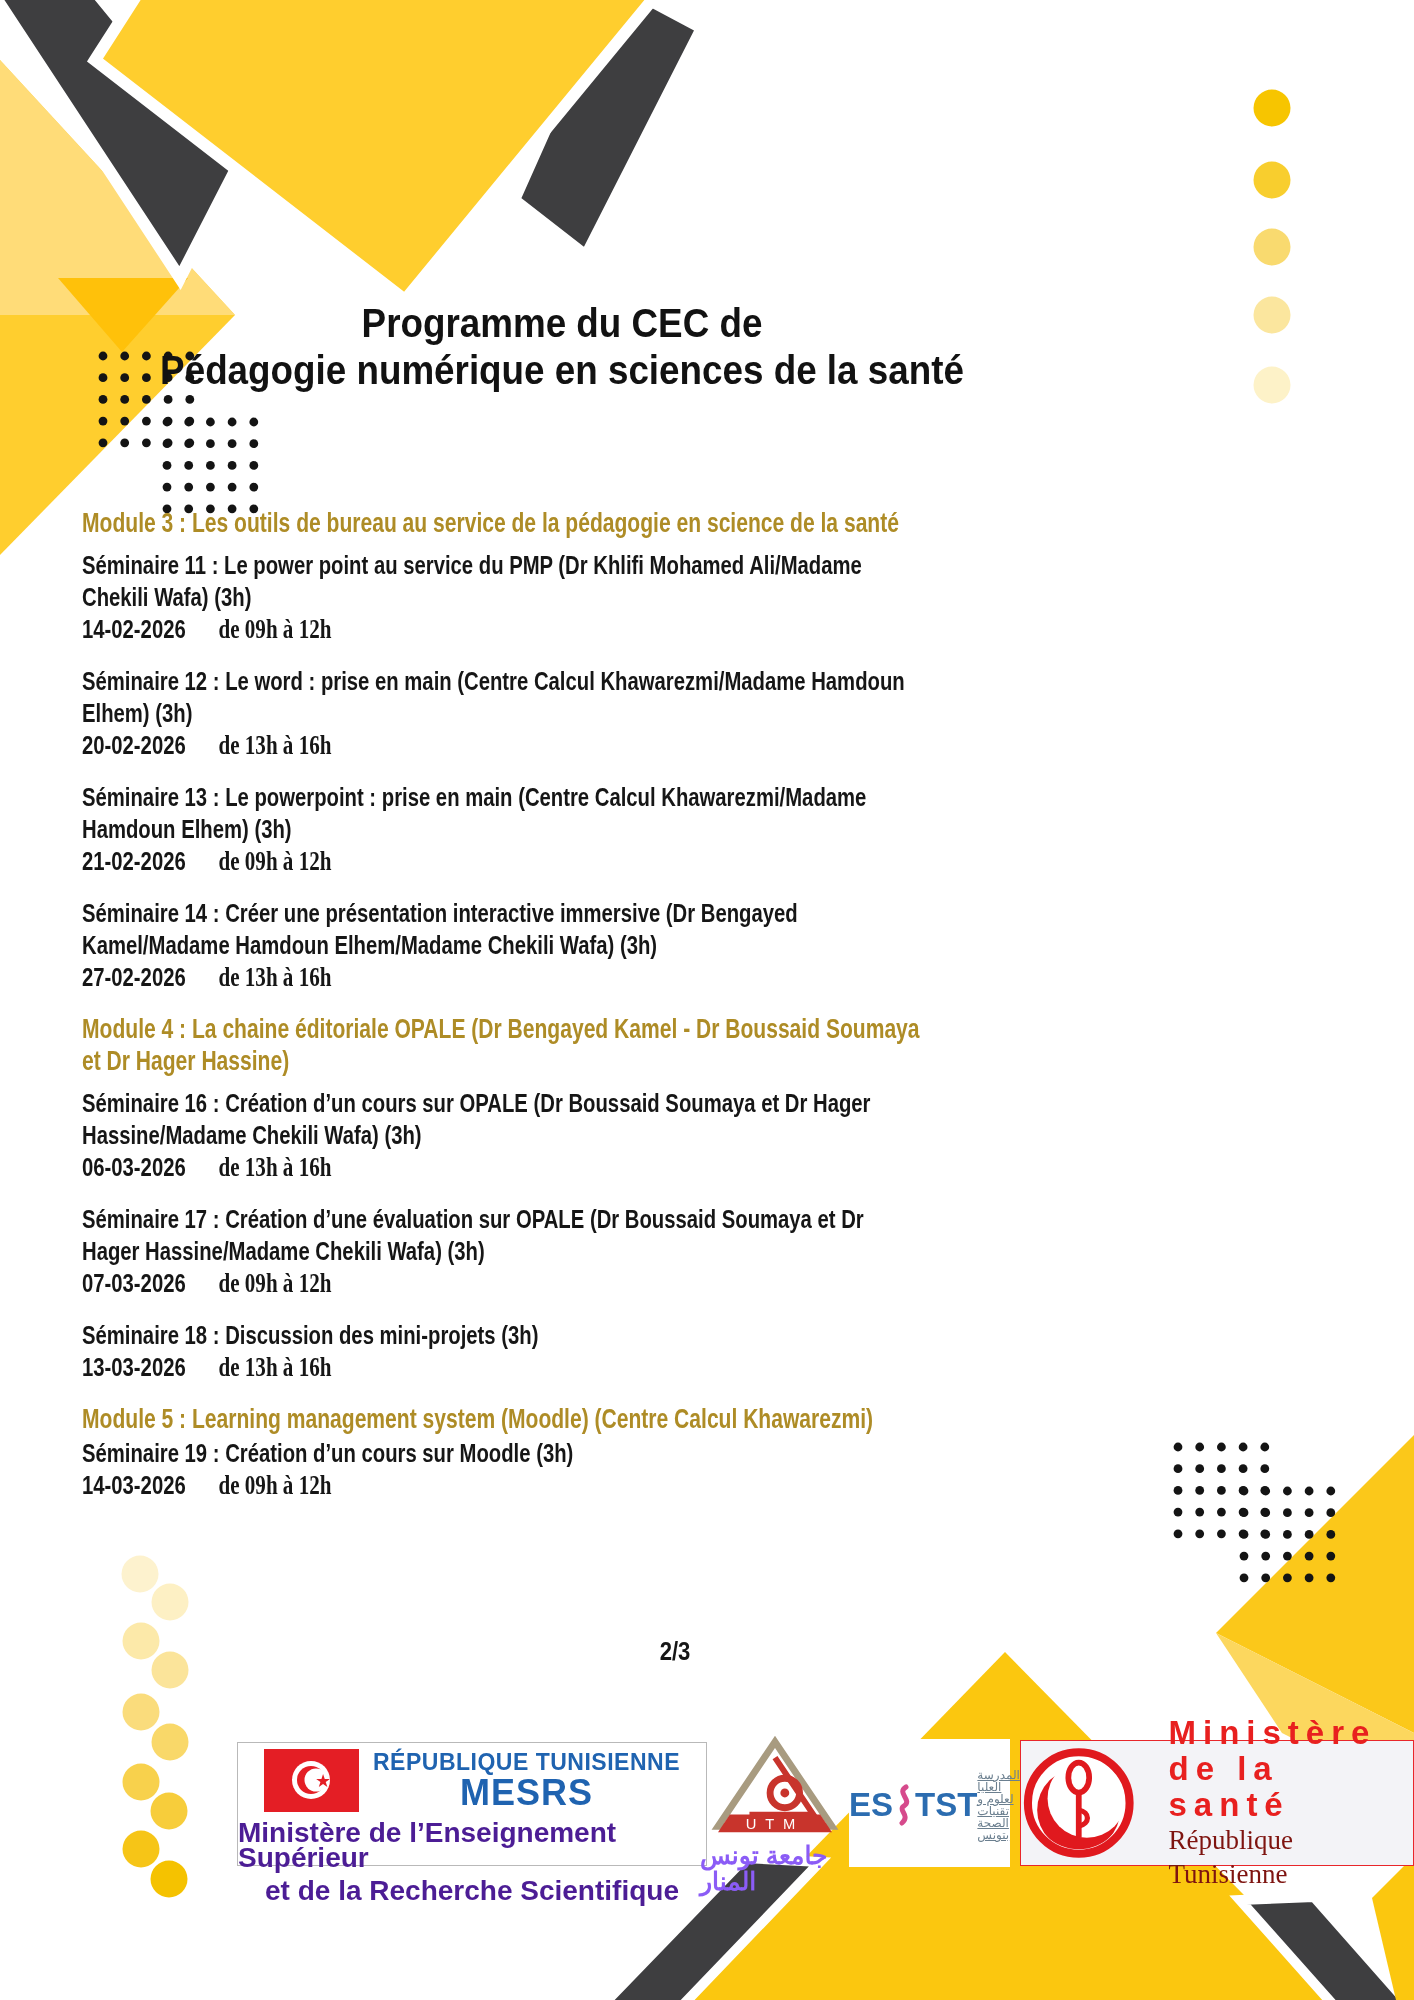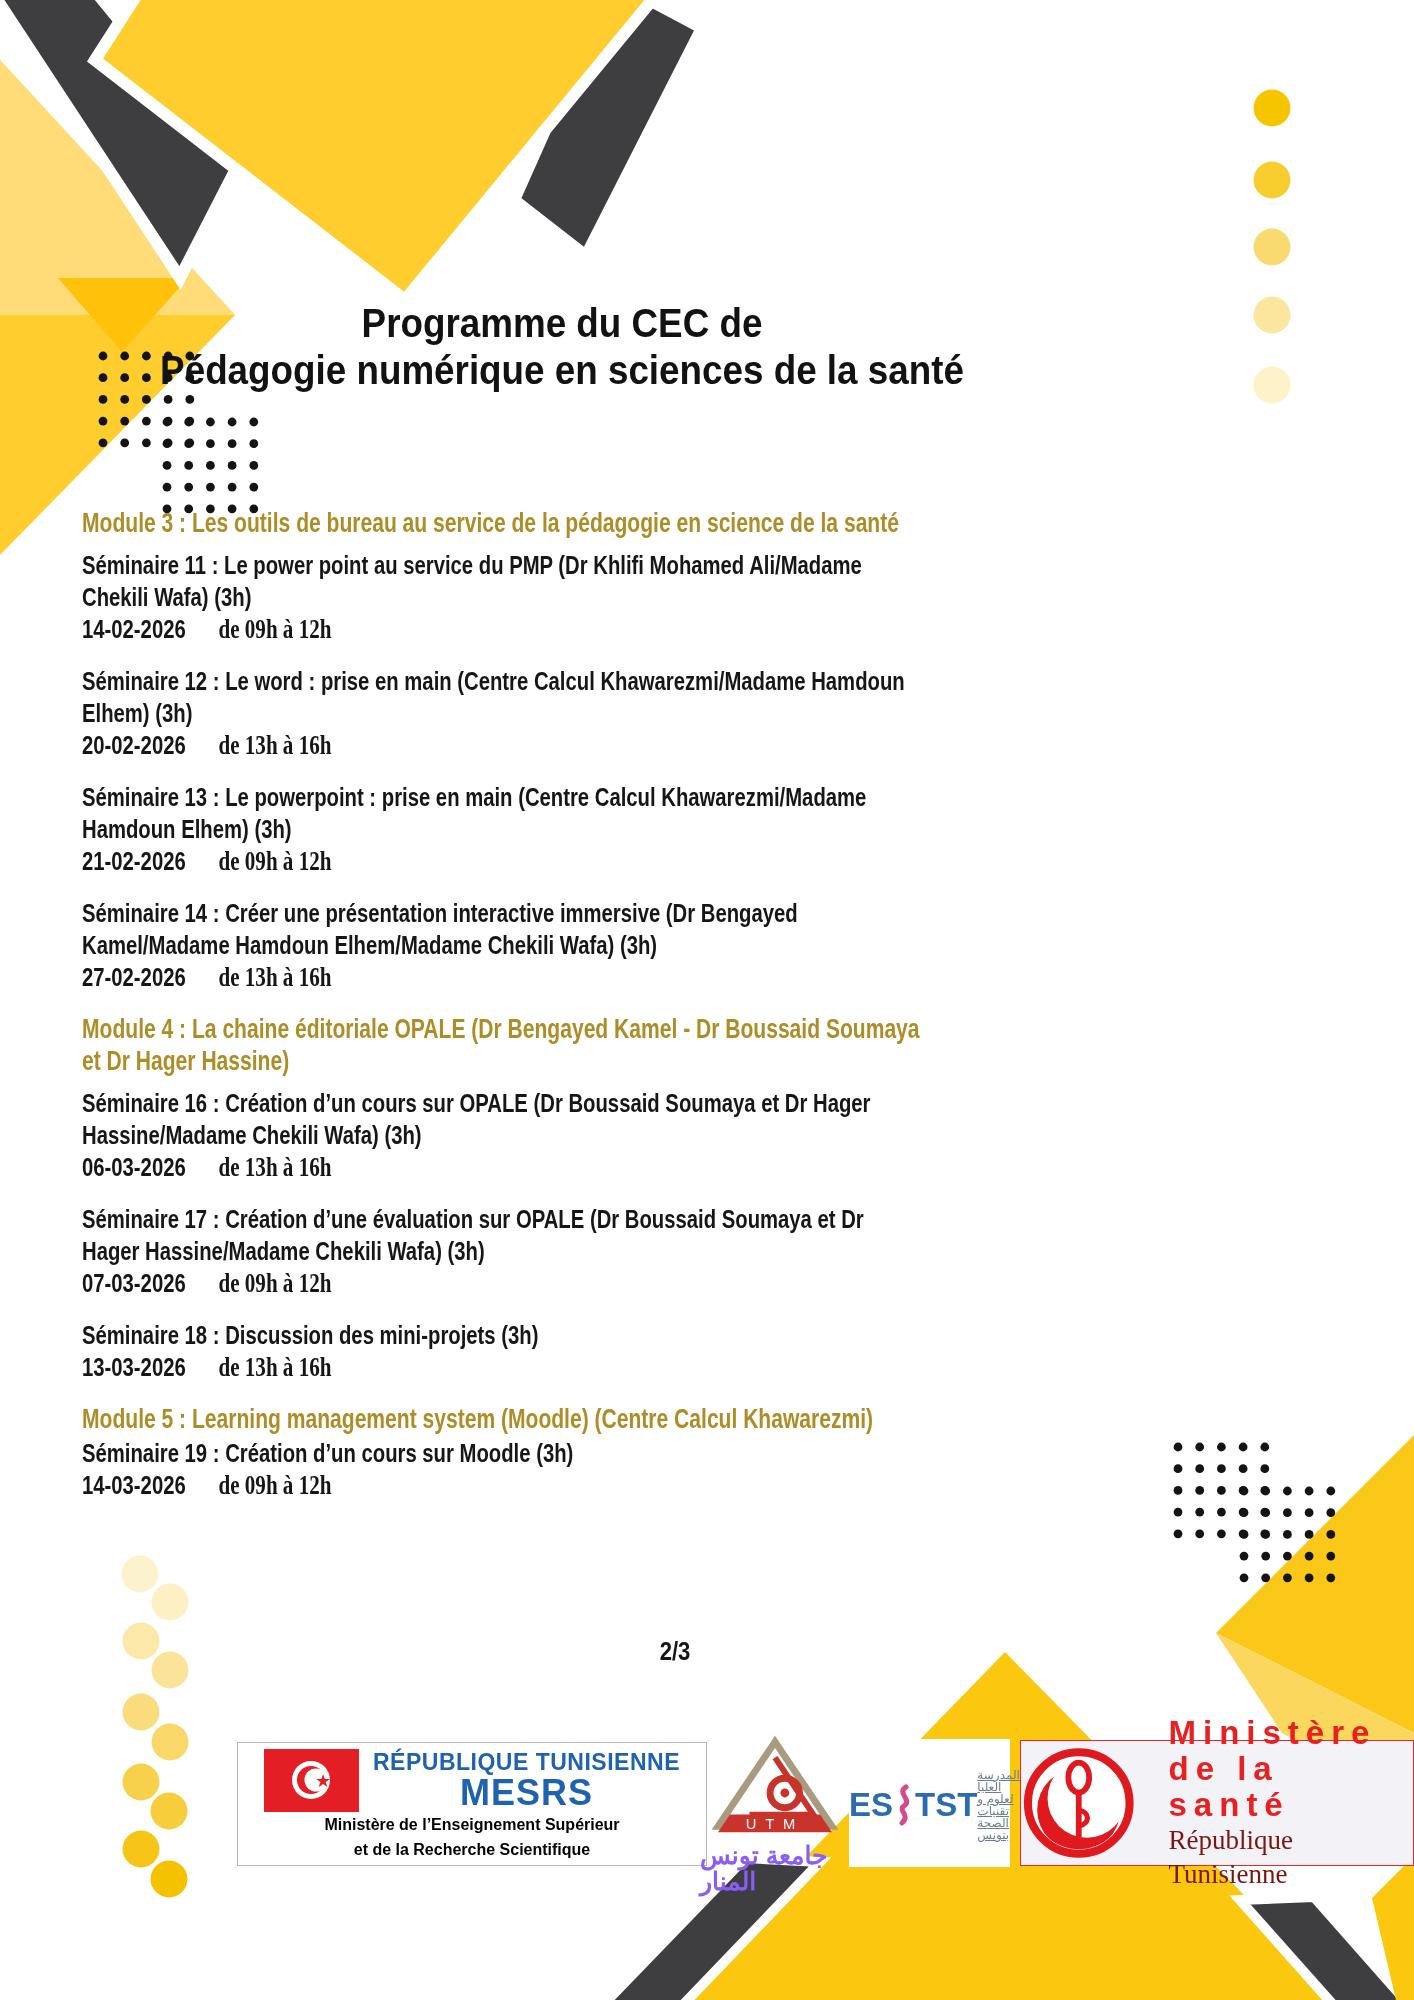--- a/index.html
+++ b/index.html
@@ -25,21 +25,21 @@
   .pagenum{position:absolute;top:1636px;left:0;width:1350px;text-align:center;z-index:2;
            font-weight:700;font-size:26px;transform:scaleX(.85);transform-origin:675px 0;}
   
   .logo{position:absolute;z-index:2;box-sizing:border-box;}
   .mesrs{left:237px;top:1742px;width:470px;height:124px;background:#fff;border:1px solid #b9b9b9;
          display:flex;flex-direction:column;align-items:center;padding-top:6px;}
   .mesrs-top{display:flex;align-items:flex-start;gap:14px;}
   .mesrs-right{display:flex;flex-direction:column;align-items:center;}
   .mesrs-rt{color:#1F63B0;font-weight:700;font-size:23px;line-height:26px;letter-spacing:.5px;}
   .mesrs-acr{color:#1F63B0;font-weight:700;font-size:36px;line-height:36px;letter-spacing:1px;}
-  .mesrs-l2{color:#000000;font-weight:700;font-size:16px;line-height:25px;}
+  .mesrs-l2{color:#4c1d95;font-weight:700;font-size:28px;line-height:25px;margin-top:8px;}
   .utm{left:700px;top:1736px;width:150px;height:158px;display:flex;flex-direction:column;align-items:center;}
   .utm-ar{color:#8b5cf6;font-weight:700;font-size:25px;line-height:26px;margin-top:-4px;}
   .esstst{left:849px;top:1739px;width:161px;height:128px;background:#fff;
           display:flex;align-items:center;padding-top:3px;}
   .ess-row{display:flex;align-items:center;height:44px;}
   .ess-txt{color:#2B6CB0;font-weight:700;font-size:33px;letter-spacing:0px;}
   .ess-ar{color:#6b7f8f;font-size:12px;line-height:12px;margin-top:1px;text-decoration:underline;}
   .ess-fr{color:#2B6CB0;font-weight:700;font-size:7.5px;line-height:9px;text-align:right;}
   .sante{left:1020px;top:1740px;width:394px;height:126px;background:#f3f3f7;border:1px solid #e8262b;
          display:flex;align-items:center;}

